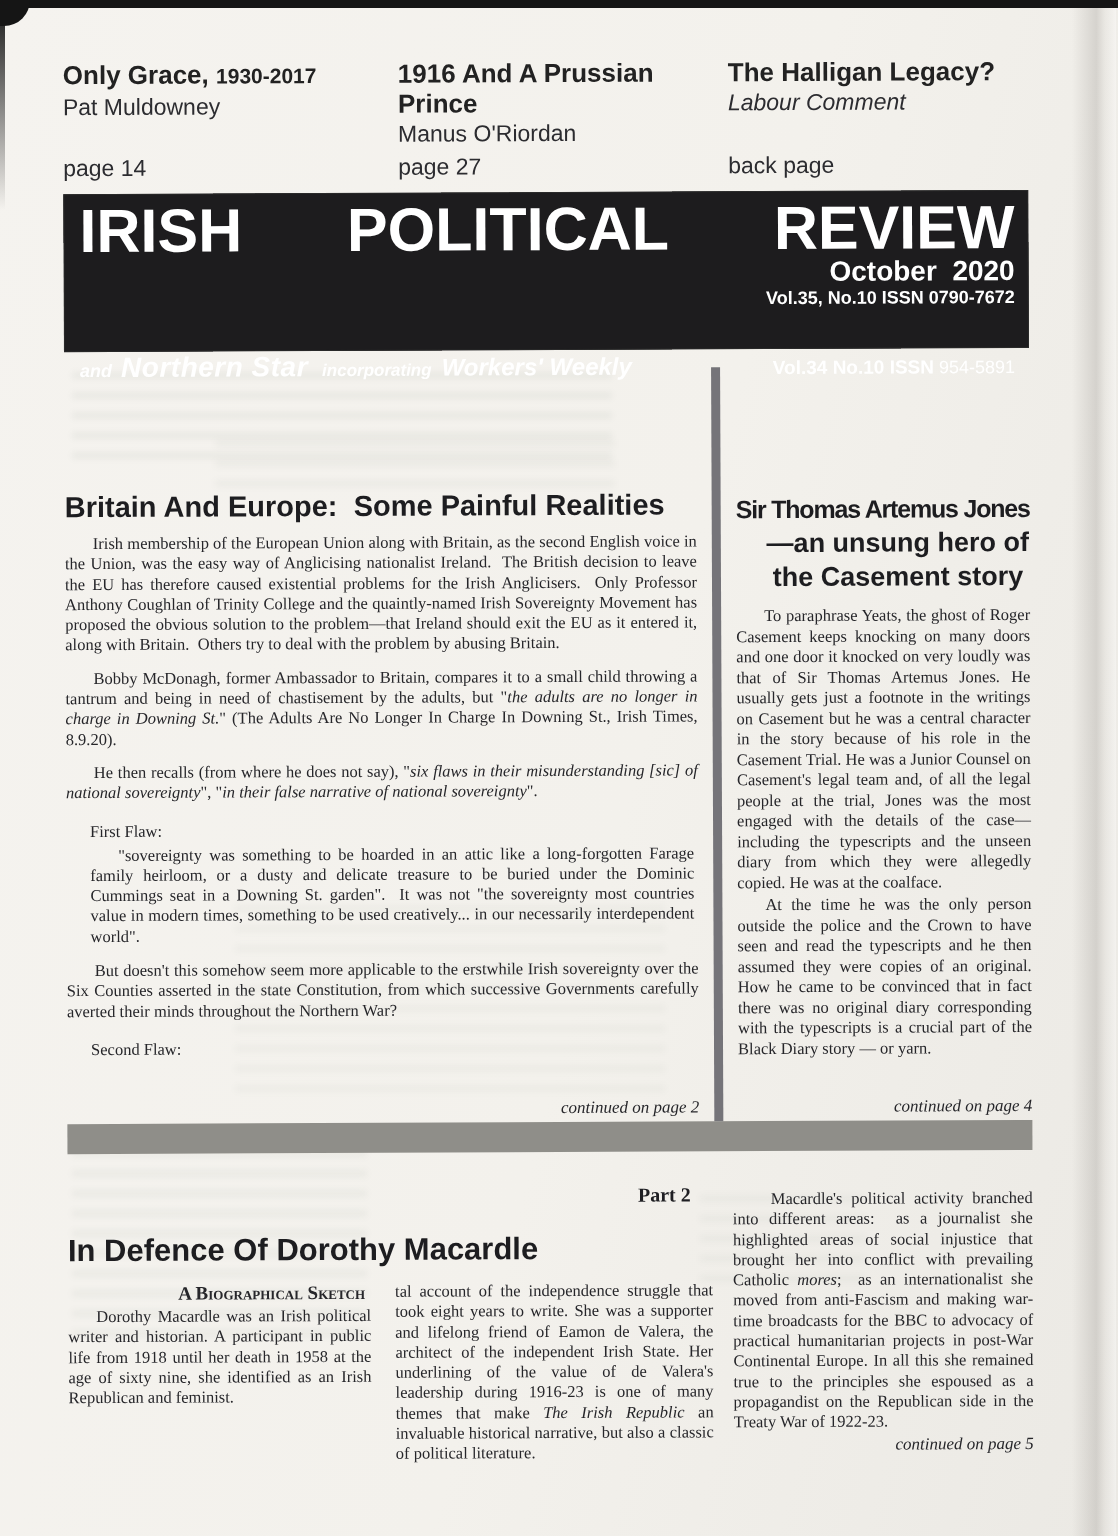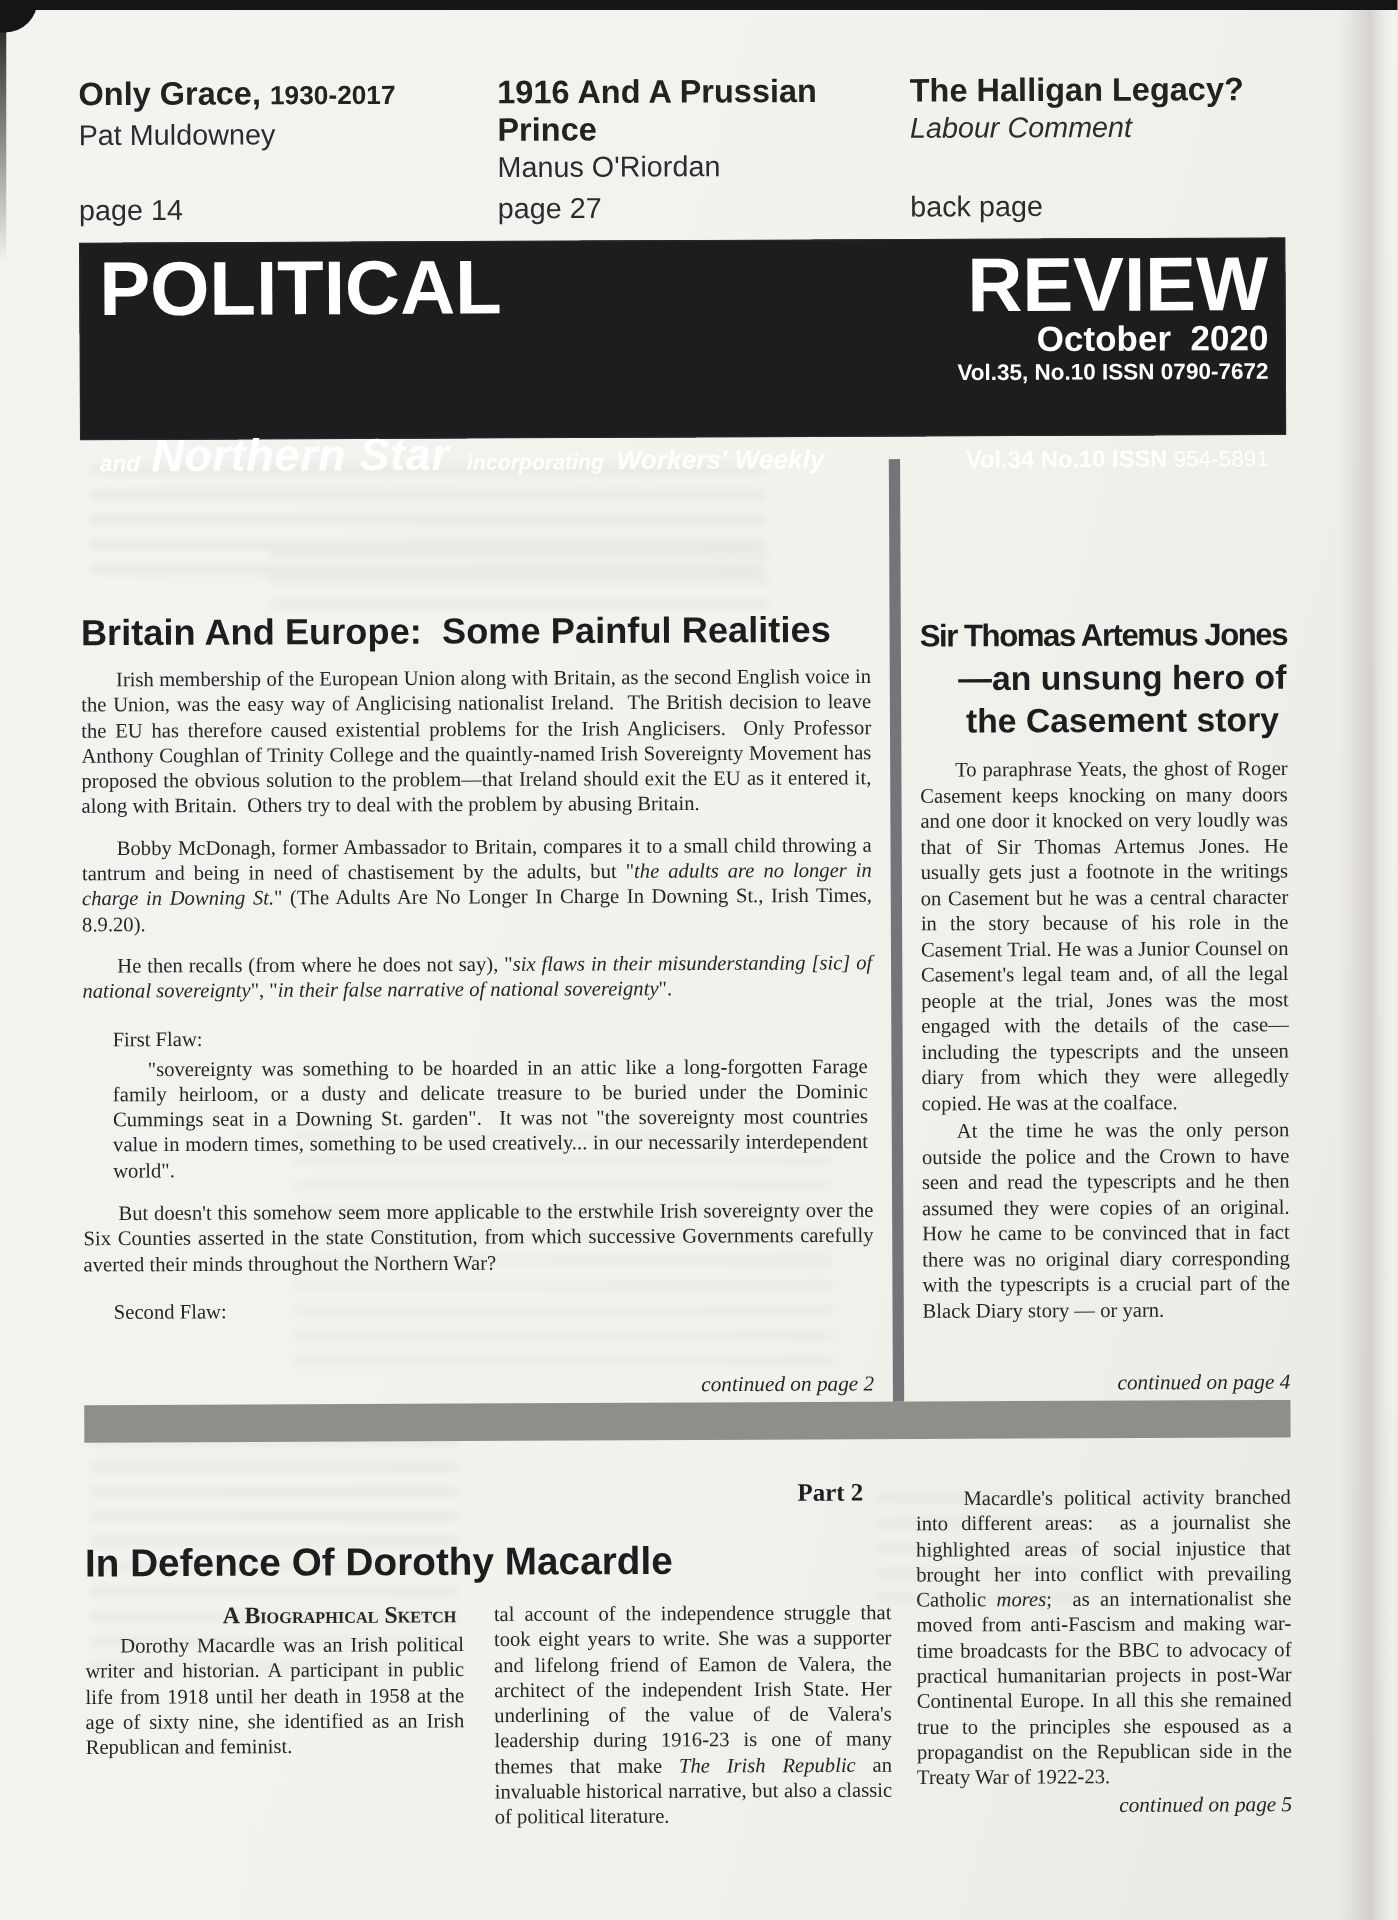--- a/index.html
+++ b/index.html
@@ -29,23 +29,23 @@
   .masthead{margin-top:12px;background:#1d1c1e;color:#fff;height:158px;box-sizing:border-box;
     padding:4px 14px 8px 16px;display:flex;flex-direction:column;
     box-shadow:0 0 0 1px #2a2a2a inset;}
   .m-title{font-weight:bold;font-size:61px;letter-spacing:0;line-height:66px;white-space:nowrap;
     display:flex;justify-content:space-between;width:100%;}
   .m-title span{display:inline-block;}
   .m-date{font-weight:bold;font-size:28px;text-align:right;line-height:30px;margin-top:-4px;white-space:pre;}
   .m-issn{font-weight:bold;font-size:18px;text-align:right;line-height:22px;}
   .m-sub{display:flex;align-items:baseline;margin-top:4px;}
   .m-and{font-style:italic;font-weight:bold;font-size:18px;margin-right:9px;}
-  .m-ns{font-style:italic;font-weight:bold;font-size:36px;margin-right:14px;letter-spacing:.5px;}
+  .m-ns{font-style:italic;font-weight:bold;font-size:28px;margin-right:14px;letter-spacing:.5px;}
   .m-inc{font-style:italic;font-weight:bold;font-size:17px;margin-right:10px;margin-top:46px;}
-  .m-ww{font-style:italic;font-weight:bold;font-size:21px;}
+  .m-ww{font-style:italic;font-weight:bold;font-size:24px;}
   .m-issn2{margin-left:auto;font-size:18px;}
   .m-issn2 .b{font-weight:bold;font-size:19px;}
   
   .main-grid{display:grid;grid-template-columns:632px 9px 294px;column-gap:15px;
     margin-top:18px;height:754px;}
   .v-rule{background:#757479;}
   .col{display:flex;flex-direction:column;font-family:"Liberation Serif","DejaVu Serif",serif;}
   .col-left{padding-top:120px;}
   .col-right{padding-top:126px;}
   .lead-title{font-family:"Liberation Sans","DejaVu Sans",sans-serif;font-weight:bold;
@@ -104,20 +104,21 @@
       </div>
       <div class="teaser t3">
         <div class="t-title">The Halligan Legacy?</div>
         <div class="t-byline it">Labour Comment</div>
         <div class="t-page">back page</div>
       </div>
     </div>
 
     <div class="masthead">
       <div class="m-title">
+          <span>IRISH</span>
           <span>POLITICAL</span>
           <span>REVIEW</span>
         </div>
       <div class="m-date">October  2020</div>
       <div class="m-issn">Vol.35, No.10 ISSN 0790-7672</div>
       <div class="m-sub">
         <span class="m-and">and</span>
         <span class="m-ns">Northern Star</span>
         <span class="m-inc">incorporating</span>
         <span class="m-ww">Workers' Weekly</span>

